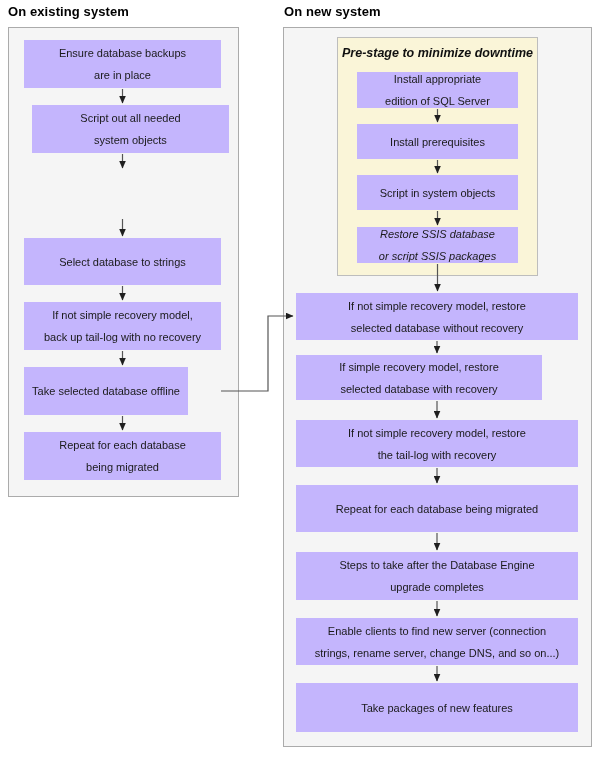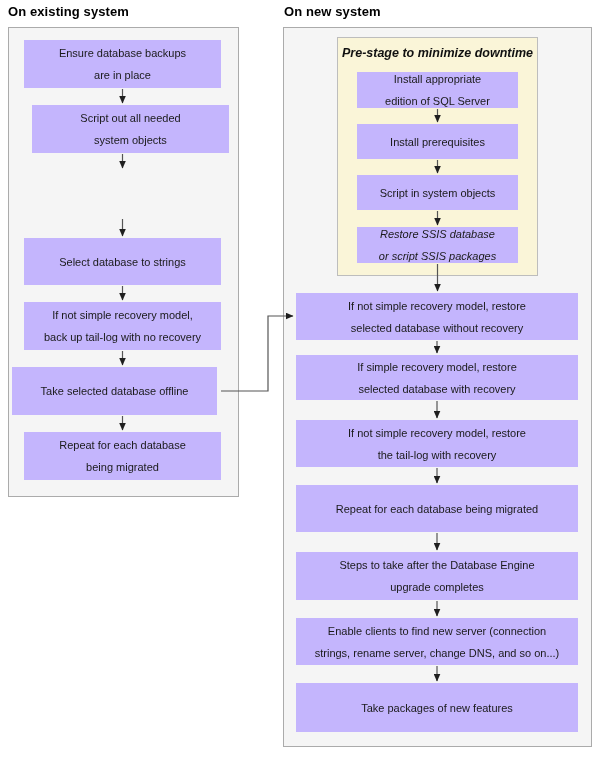--- a/index.html
+++ b/index.html
@@ -75,34 +75,34 @@
     <div class="prestage-title">Pre-stage to minimize downtime</div>
   </div>
 
   <div class="step" style="left:24px; top:40px;  width:197px; height:48px;">Ensure database backups
 are in place</div>
   <div class="step" style="left:24px; top:105px; width:197px; height:48px;margin-left:8px;">Script out all needed
 system objects</div>
   <div class="step" style="left:24px; top:238px; width:197px; height:47px;">Select database to strings</div>
   <div class="step" style="left:24px; top:302px; width:197px; height:48px;">If not simple recovery model,
 back up tail-log with no recovery</div>
-  <div class="step" style="left:12px; top:367px; width:205px; height:48px;">Take selected database offline</div>
+  <div class="step" style="left:24px; top:367px; width:164px; height:48px;">Take selected database offline</div>
   <div class="step" style="left:24px; top:432px; width:197px; height:48px;">Repeat for each database
 being migrated</div>
 
   <div class="step" style="left:357px; top:72px;  width:161px; height:36px;">Install appropriate
 edition of SQL Server</div>
   <div class="step" style="left:357px; top:124px; width:161px; height:35px;">Install prerequisites</div>
   <div class="step" style="left:357px; top:175px; width:161px; height:35px;">Script in system objects</div>
   <div class="step" style="left:357px; top:227px; width:161px; height:36px;font-style:italic;">Restore SSIS database
 or script SSIS packages</div>
 
   <div class="step" style="left:296px; top:293px; width:282px; height:47px;">If not simple recovery model, restore
 selected database without recovery</div>
-  <div class="step" style="left:296px; top:355px; width:282px; height:45px;">If simple recovery model, restore
+  <div class="step" style="left:296px; top:355px; width:246px; height:45px;">If simple recovery model, restore
 selected database with recovery</div>
   <div class="step" style="left:296px; top:420px; width:282px; height:47px;">If not simple recovery model, restore
 the tail-log with recovery</div>
   <div class="step" style="left:296px; top:485px; width:282px; height:47px;">Repeat for each database being migrated</div>
   <div class="step" style="left:296px; top:552px; width:282px; height:48px;">Steps to take after the Database Engine
 upgrade completes</div>
   <div class="step" style="left:296px; top:618px; width:282px; height:47px;">Enable clients to find new server (connection
 strings, rename server, change DNS, and so on...)</div>
   <div class="step" style="left:296px; top:683px; width:282px; height:49px;">Take packages of new features</div>
 

